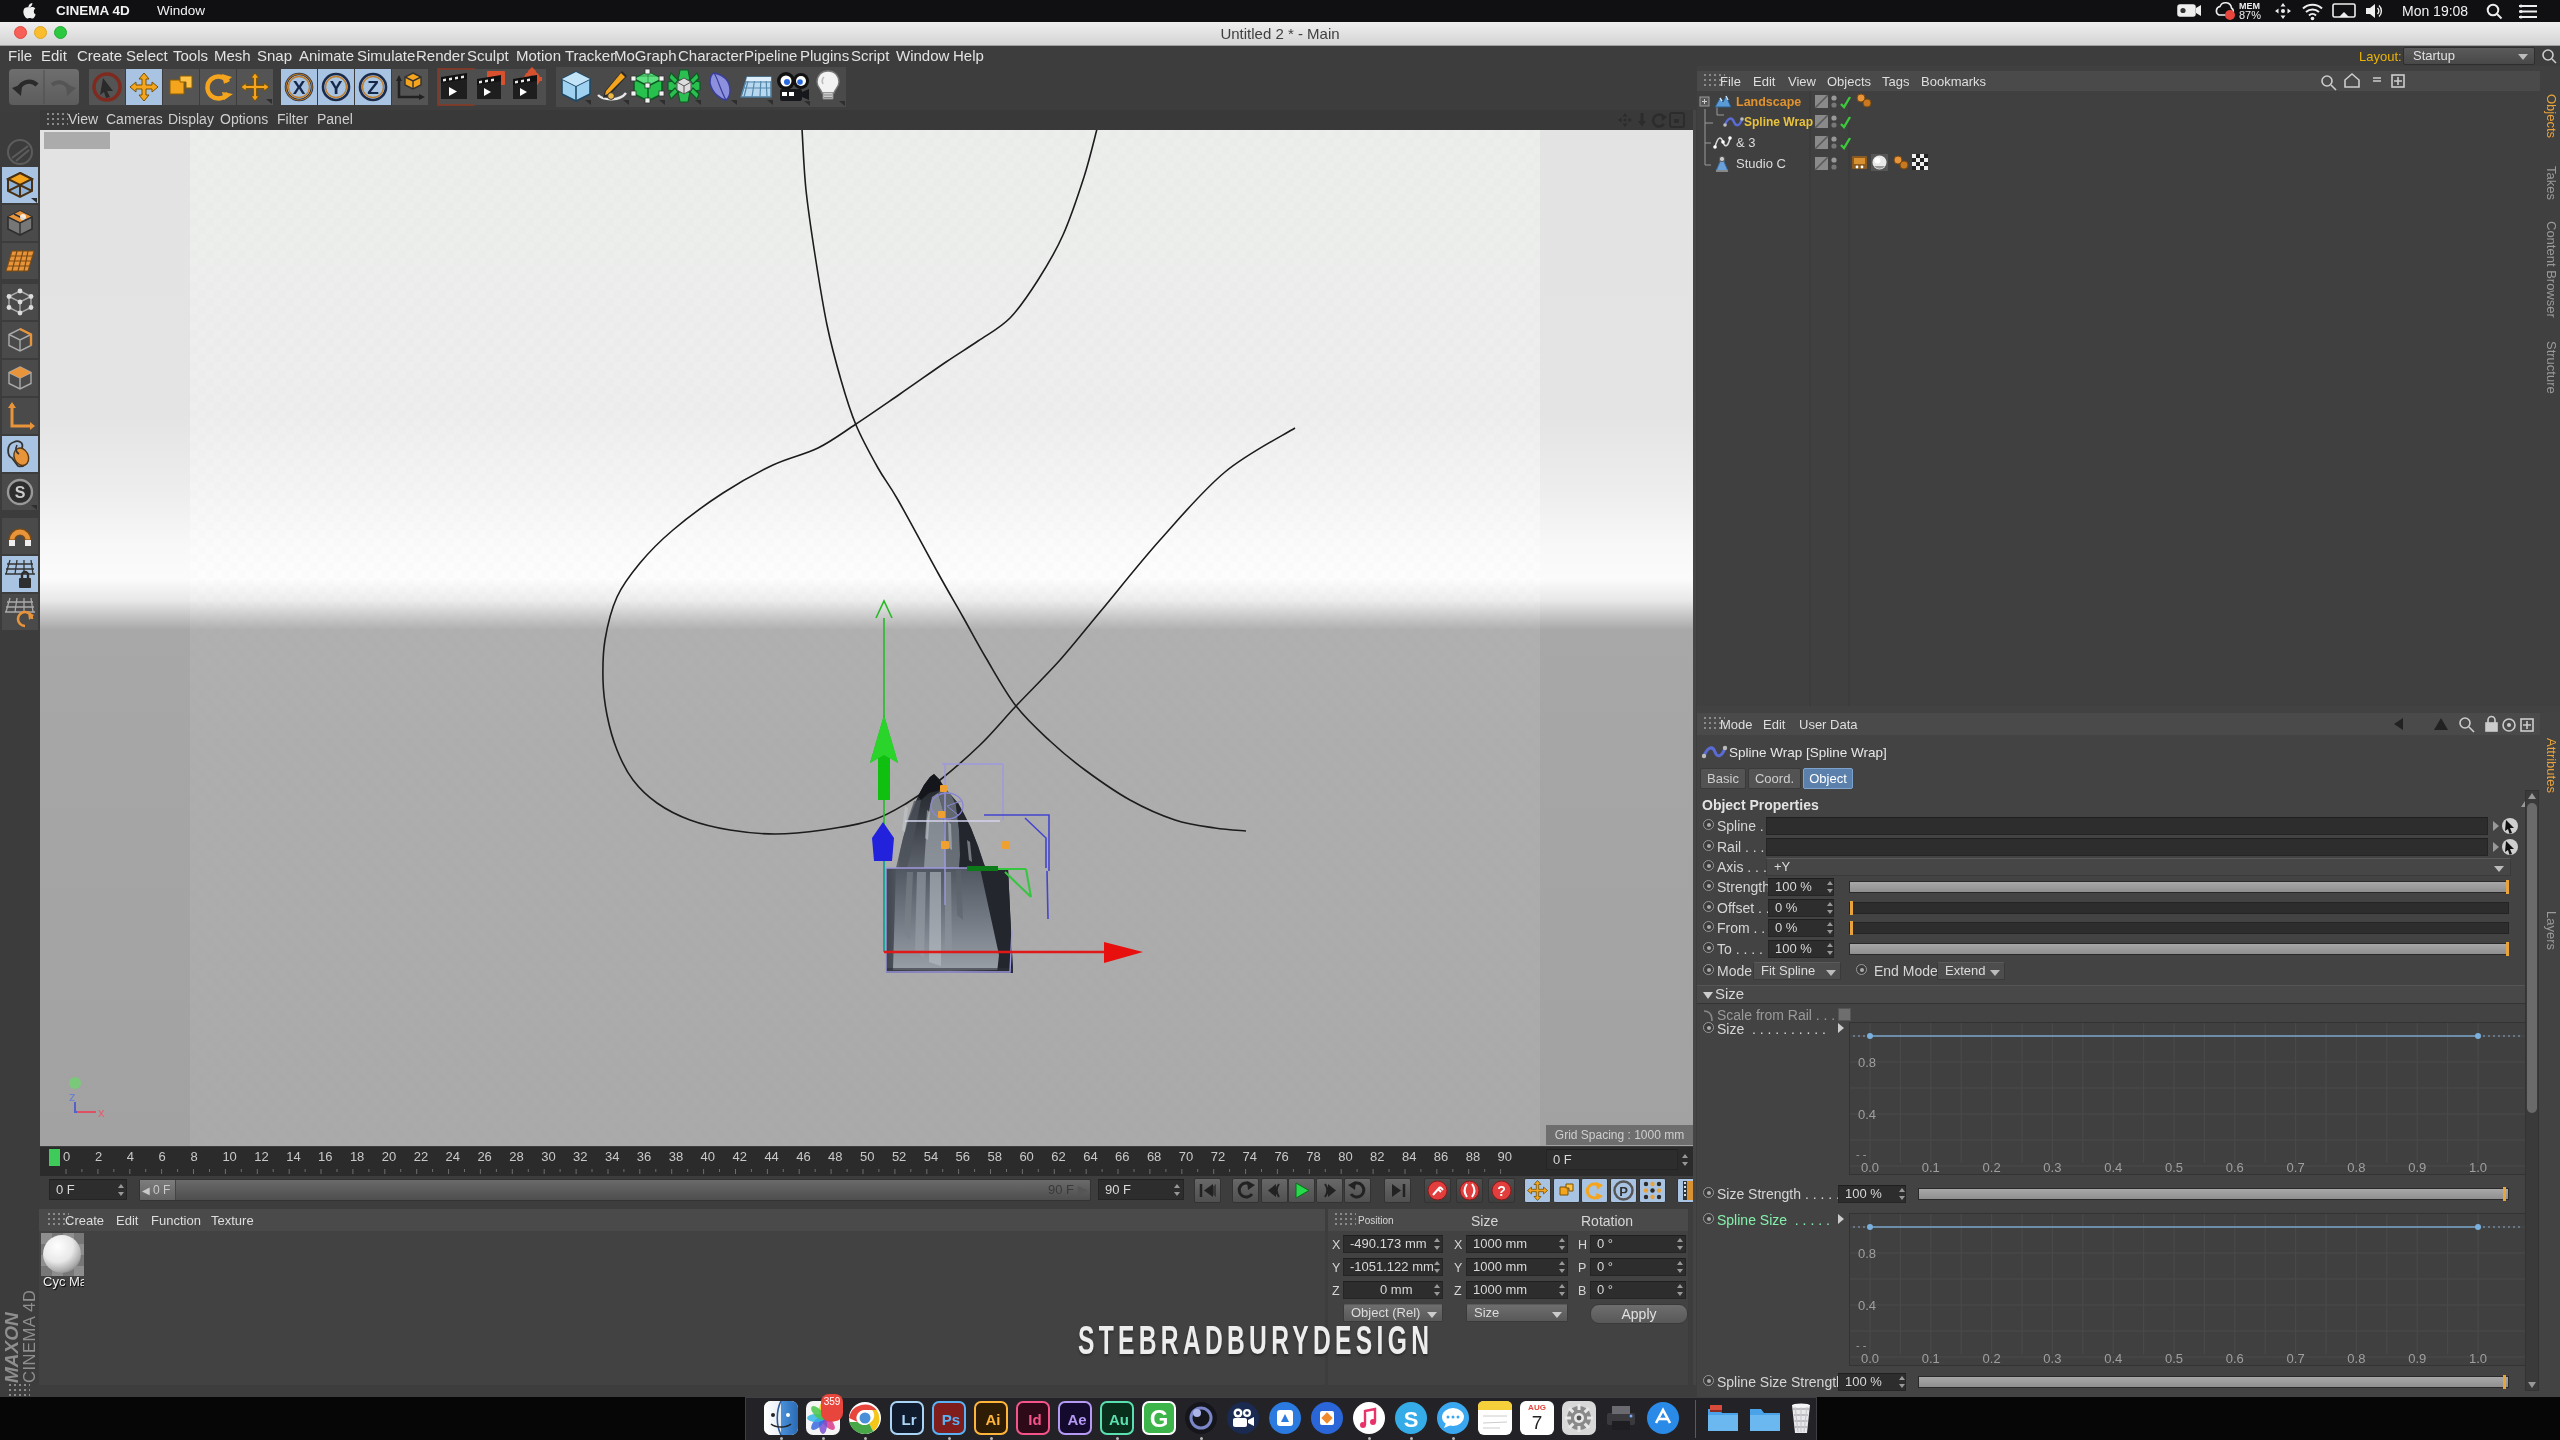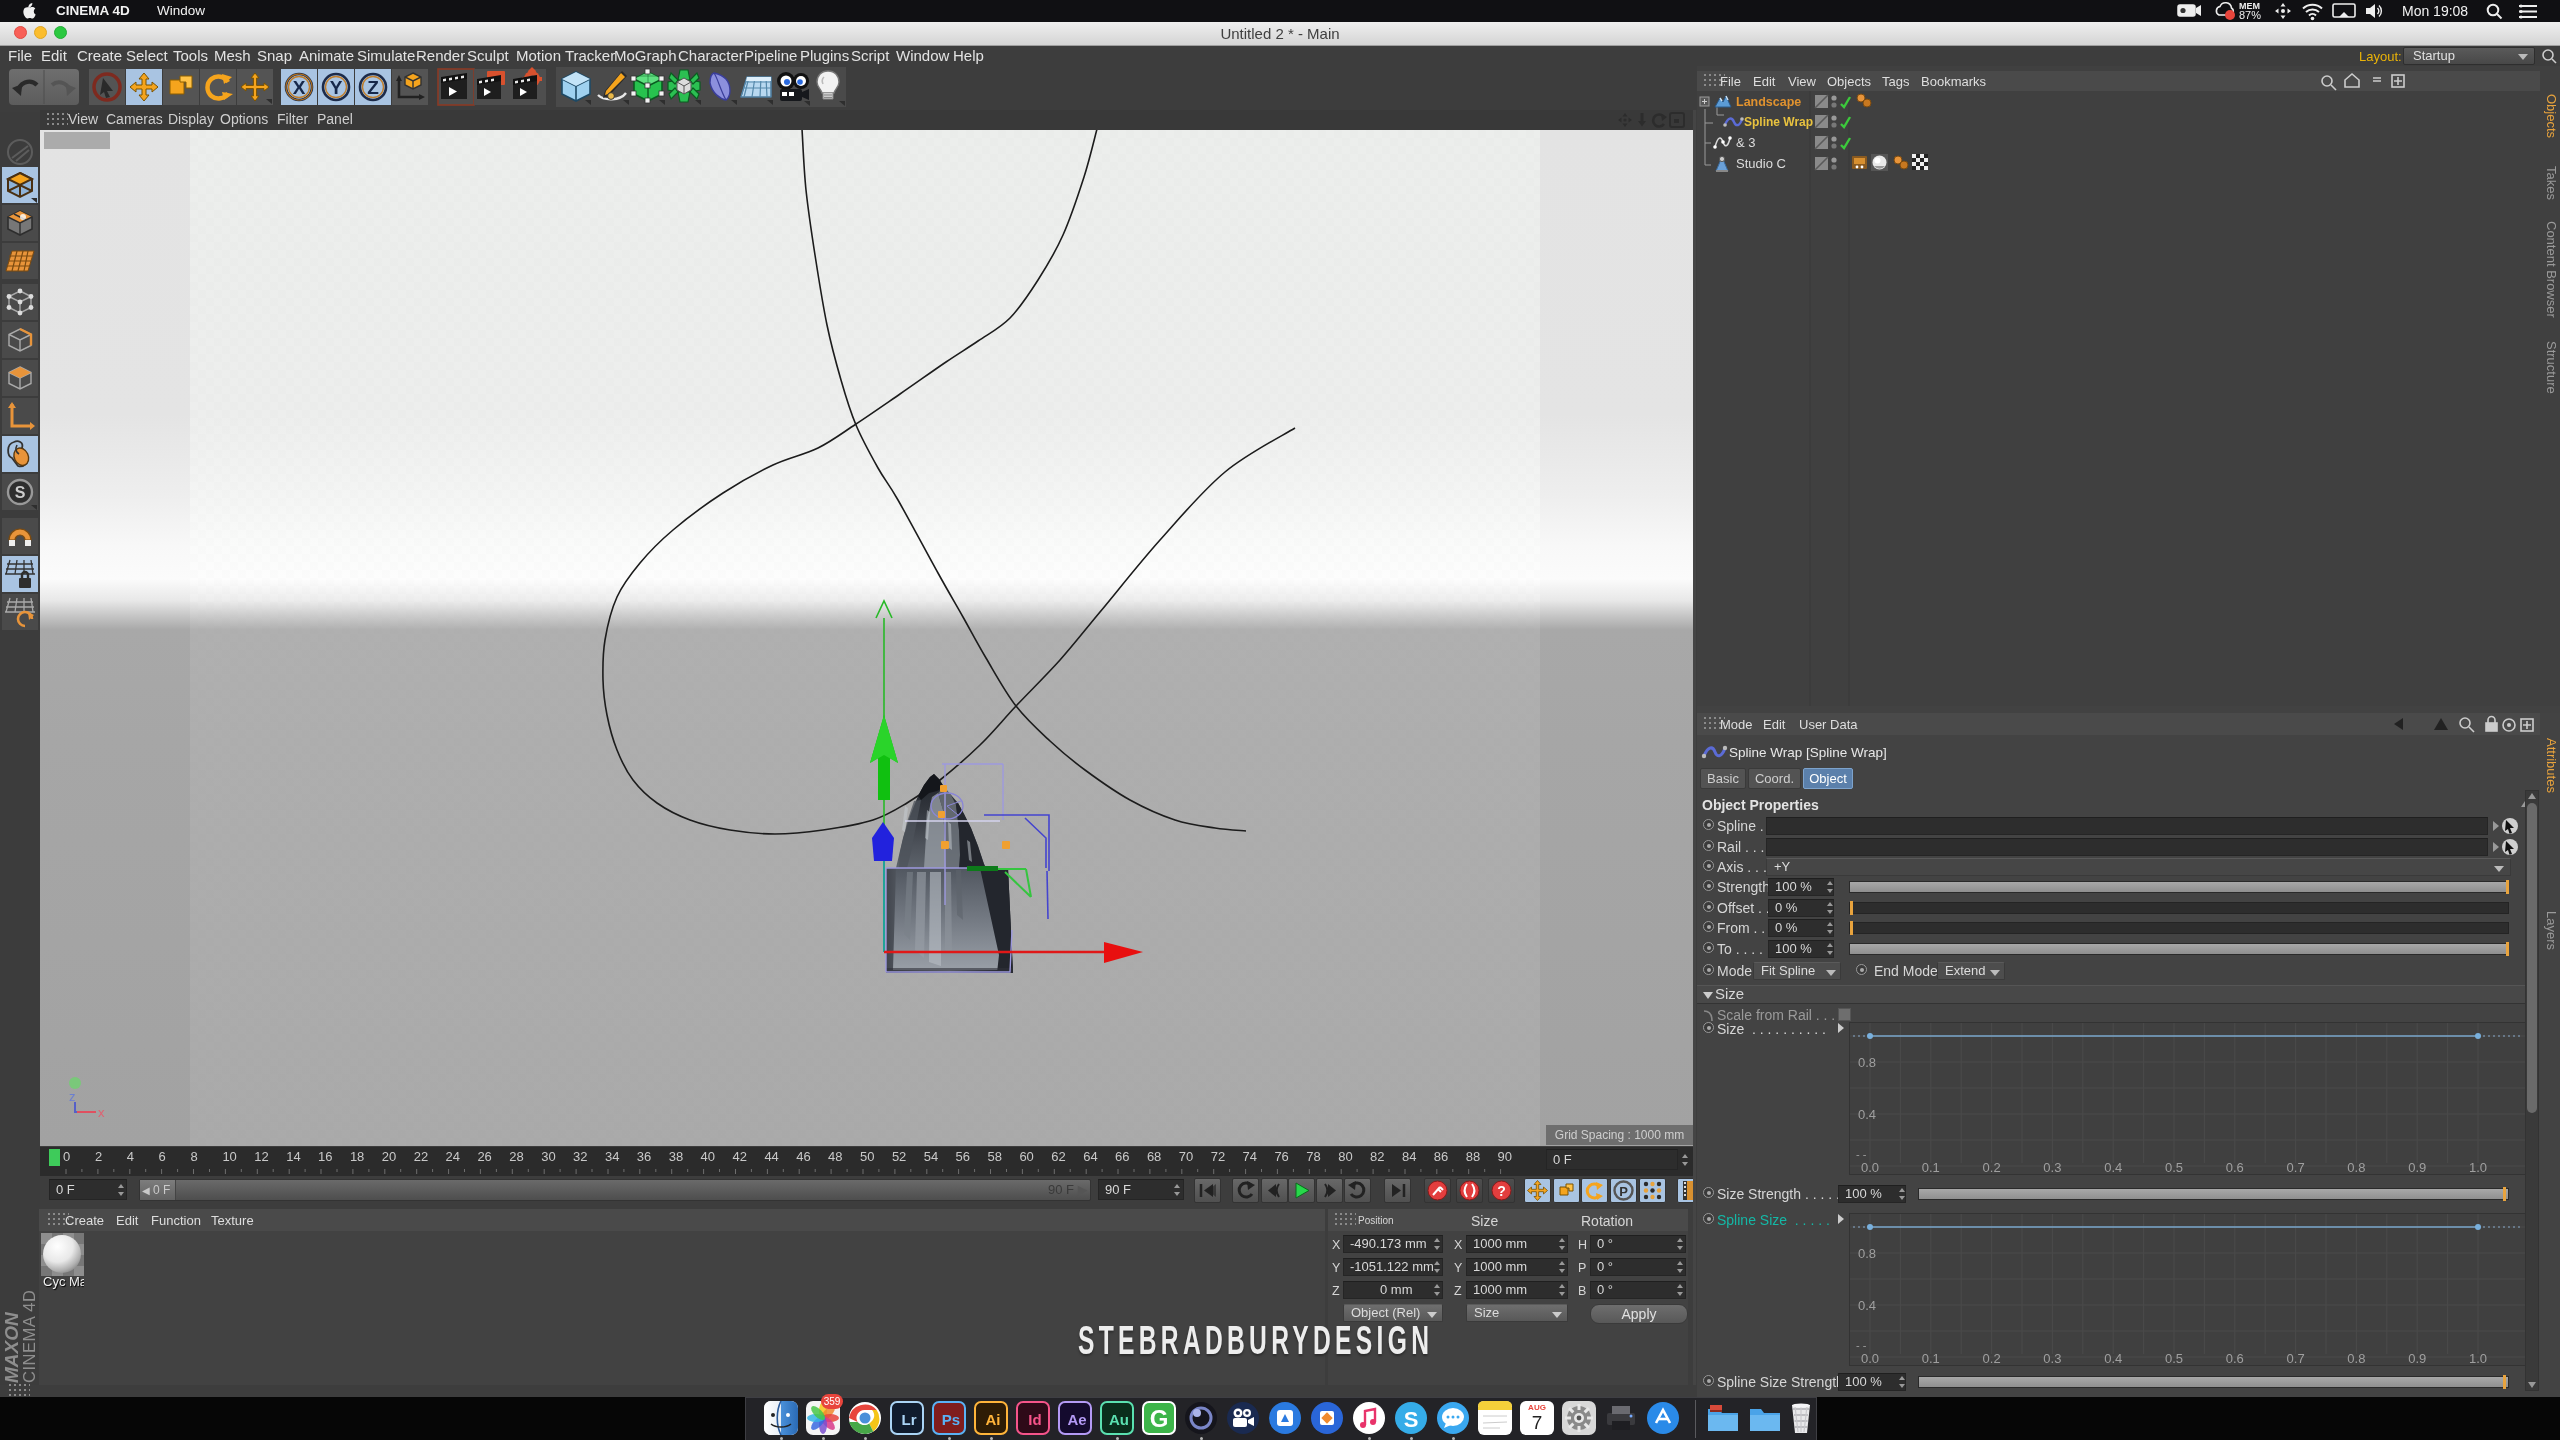--- a/index.html
+++ b/index.html
@@ -881,21 +881,21 @@
               </svg></div>
       <div class="radio" style="left:6px;top:474px;"></div>
       <div class="lab" style="left:20px;top:473px;color:#d6d6d6;font-size:14px;">Size Strength . . . . . .</div>
       <div class="fld" style="left:141px;top:472px;width:68px;">100 %</div>
       <svg width="10" height="18" style="position:absolute;left:200px;top:472px;">
               <path d="M 2,7 L 5,3 L 8,7 Z M 2,11 L 5,15 L 8,11 Z" fill="#999"></path>
             </svg>
       <div style="position:absolute;left:221px;top:475px;width:591px;height:12px;background:linear-gradient(#a8a8a8,#8f8f8f);border:1px solid #2a2a2a;"></div>
             <div style="position:absolute;left:806px;top:474px;width:3px;height:14px;background:#e8a33d;"></div>
       <div class="radio" style="left:6px;top:500px;"></div>
-      <div class="lab" style="left:20px;top:499px;color:#14b8a6;font-size:14px;">Spline Size &nbsp;. . . . .</div>
+      <div class="lab" style="left:20px;top:499px;color:#86efac;font-size:14px;">Spline Size &nbsp;. . . . .</div>
       <svg width="12" height="14" style="position:absolute;left:138px;top:499px;">
               <path d="M 3,2 L 9,7 L 3,12 Z" fill="#ccc"></path>
             </svg>
       <div style="position:absolute;left:152px;top:500px;width:681px;height:153px;background:#404040;border:1px solid #333;overflow:hidden;"><svg width="681" height="153">
                 <line x1="20.0" y1="0" x2="20.0" y2="140" stroke="#4a4a4a"></line>
                 <line x1="50.4" y1="0" x2="50.4" y2="140" stroke="#4a4a4a"></line>
                 <line x1="80.8" y1="0" x2="80.8" y2="140" stroke="#4a4a4a"></line>
                 <line x1="111.2" y1="0" x2="111.2" y2="140" stroke="#4a4a4a"></line>
                 <line x1="141.6" y1="0" x2="141.6" y2="140" stroke="#4a4a4a"></line>
                 <line x1="172.0" y1="0" x2="172.0" y2="140" stroke="#4a4a4a"></line>
@@ -1470,21 +1470,21 @@
   <div class="dicon" style="left:1002px;background:transparent;border-radius:7px;"><svg width="34" height="34">
           <path d="M 2,8 L 13,8 L 16,12 L 32,12 L 32,30 L 2,30 Z" fill="#4aa3e8"></path>
           <path d="M 2,14 L 32,14 L 32,30 L 2,30 Z" fill="#6bb8f0"></path>
         </svg></div>
   <div class="dicon" style="left:1038px;background:transparent;border-radius:7px;"><svg width="34" height="34">
           <path d="M 8,4 L 26,4 L 23,32 L 11,32 Z" fill="#e8e8ea"></path>
           <path d="M 9,8 L 25,8 M 10,14 L 24,14 M 10.5,20 L 23.5,20 M 11,26 L 23,26" stroke="#b0b0b5" stroke-width="1.4" fill="none"></path>
           <path d="M 11,5 L 14,31 M 17,5 L 17,31 M 23,5 L 20,31" stroke="#c8c8cc" stroke-width="1.2" fill="none"></path>
           <ellipse cx="17" cy="4.5" rx="9" ry="2" fill="#f5f5f7"></ellipse>
         </svg></div>
-  <div style="position:absolute;left:75px;top:-4px;width:22px;height:15px;background:#e8453c;border-radius:8px;color:#fff;font-size:10px;text-align:center;line-height:15px;">359</div>
+  <div style="position:absolute;left:75px;top:-4px;width:22px;height:27px;background:#e8453c;border-radius:8px;color:#fff;font-size:10px;text-align:center;line-height:15px;">359</div>
   <div class="ddot" style="left:34px;"></div>
   <div class="ddot" style="left:76px;"></div>
   <div class="ddot" style="left:118px;"></div>
   <div class="ddot" style="left:202px;"></div>
   <div class="ddot" style="left:244px;"></div>
   <div class="ddot" style="left:370px;"></div>
   <div class="ddot" style="left:454px;"></div>
   <div class="ddot" style="left:622px;"></div>
   <div class="ddot" style="left:664px;"></div>
   <div class="ddot" style="left:706px;"></div>

